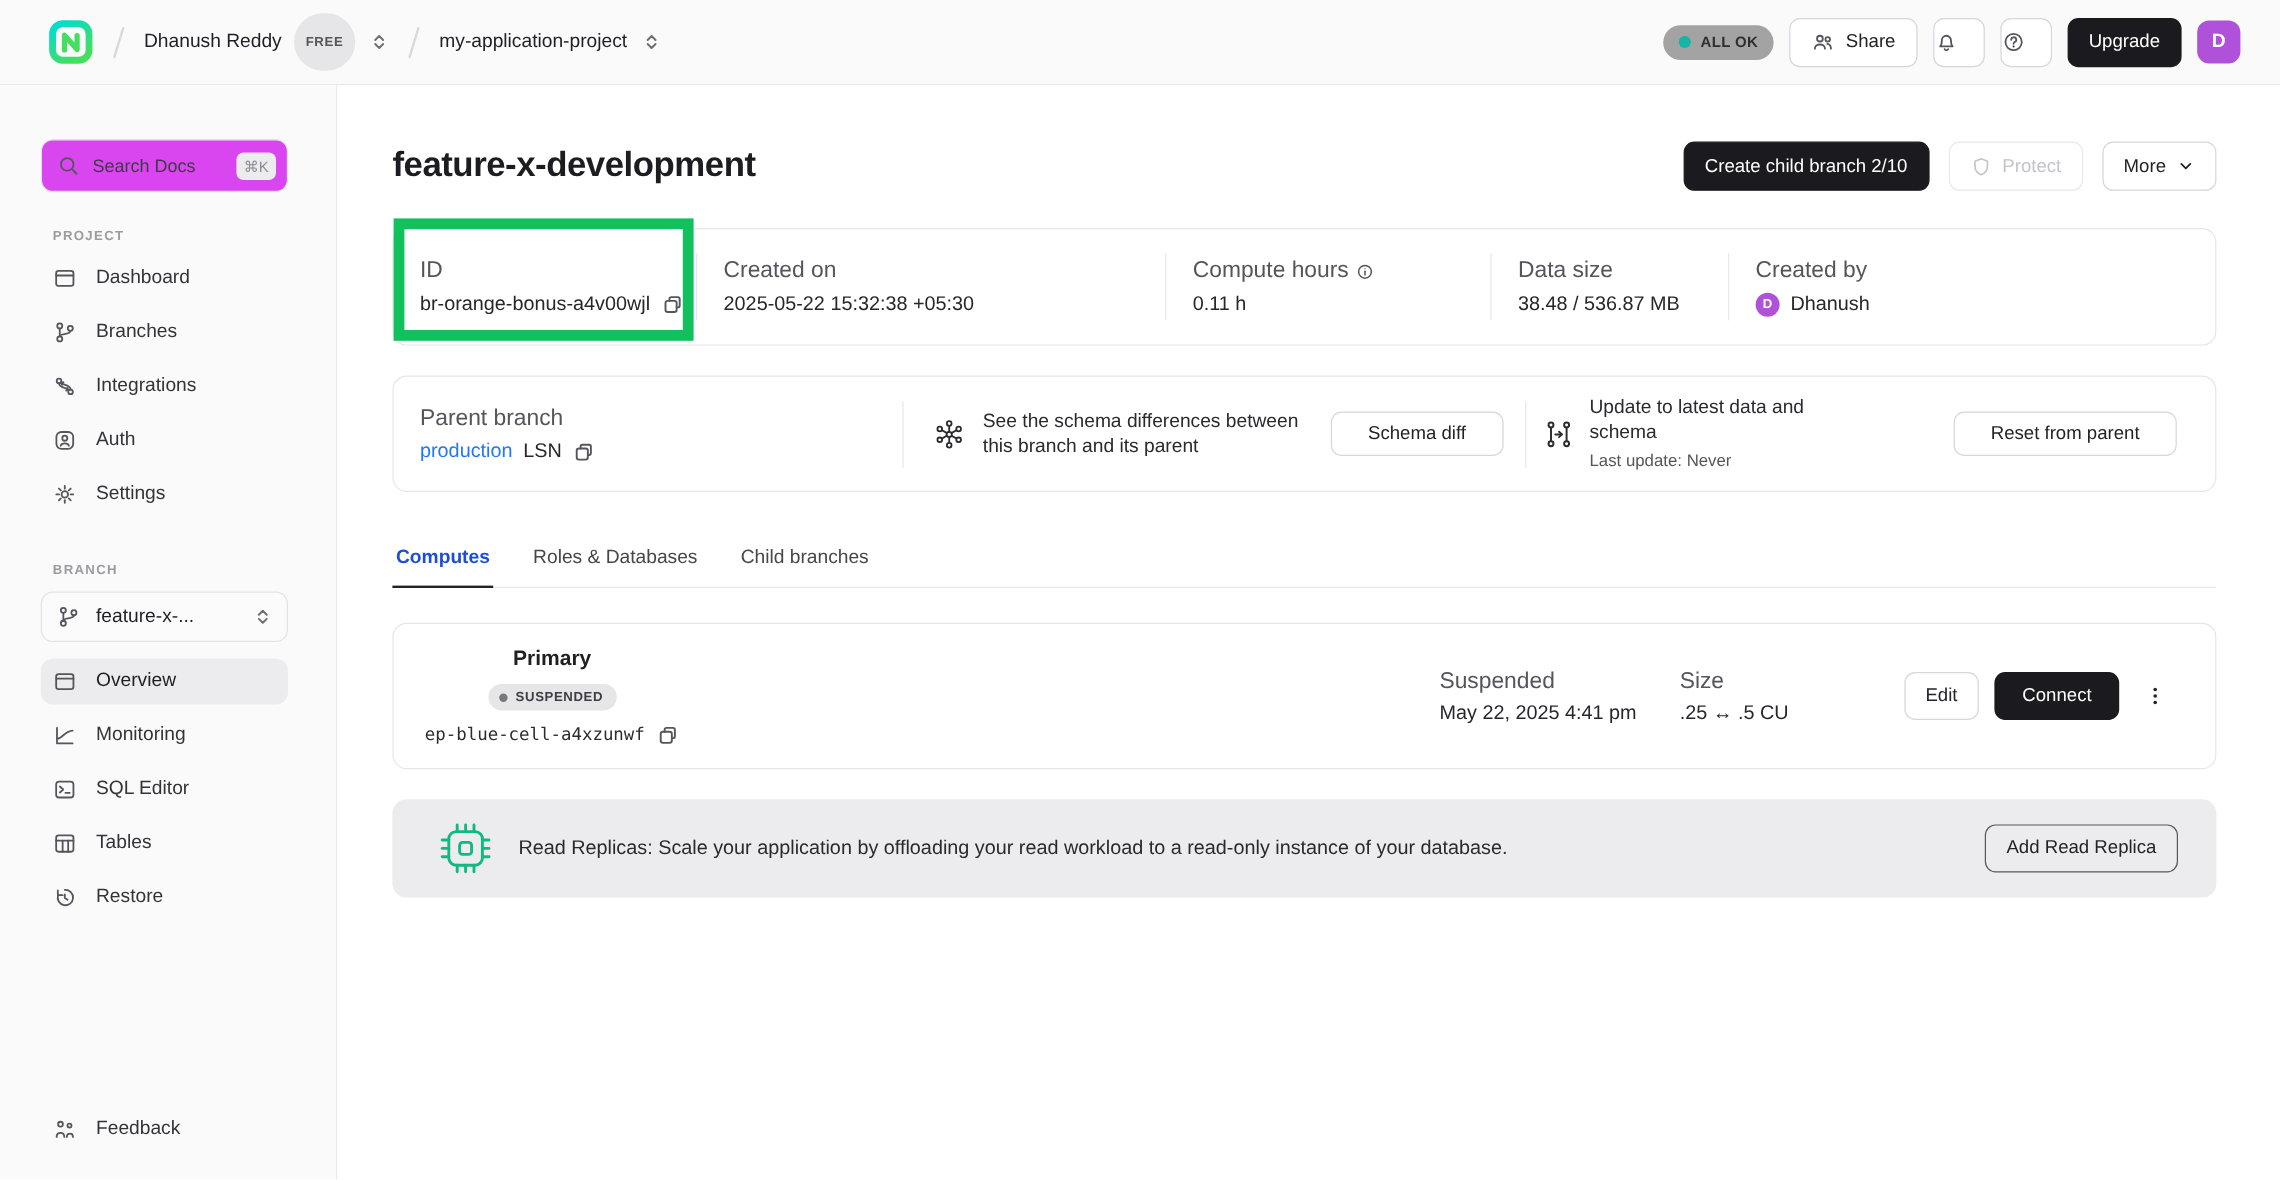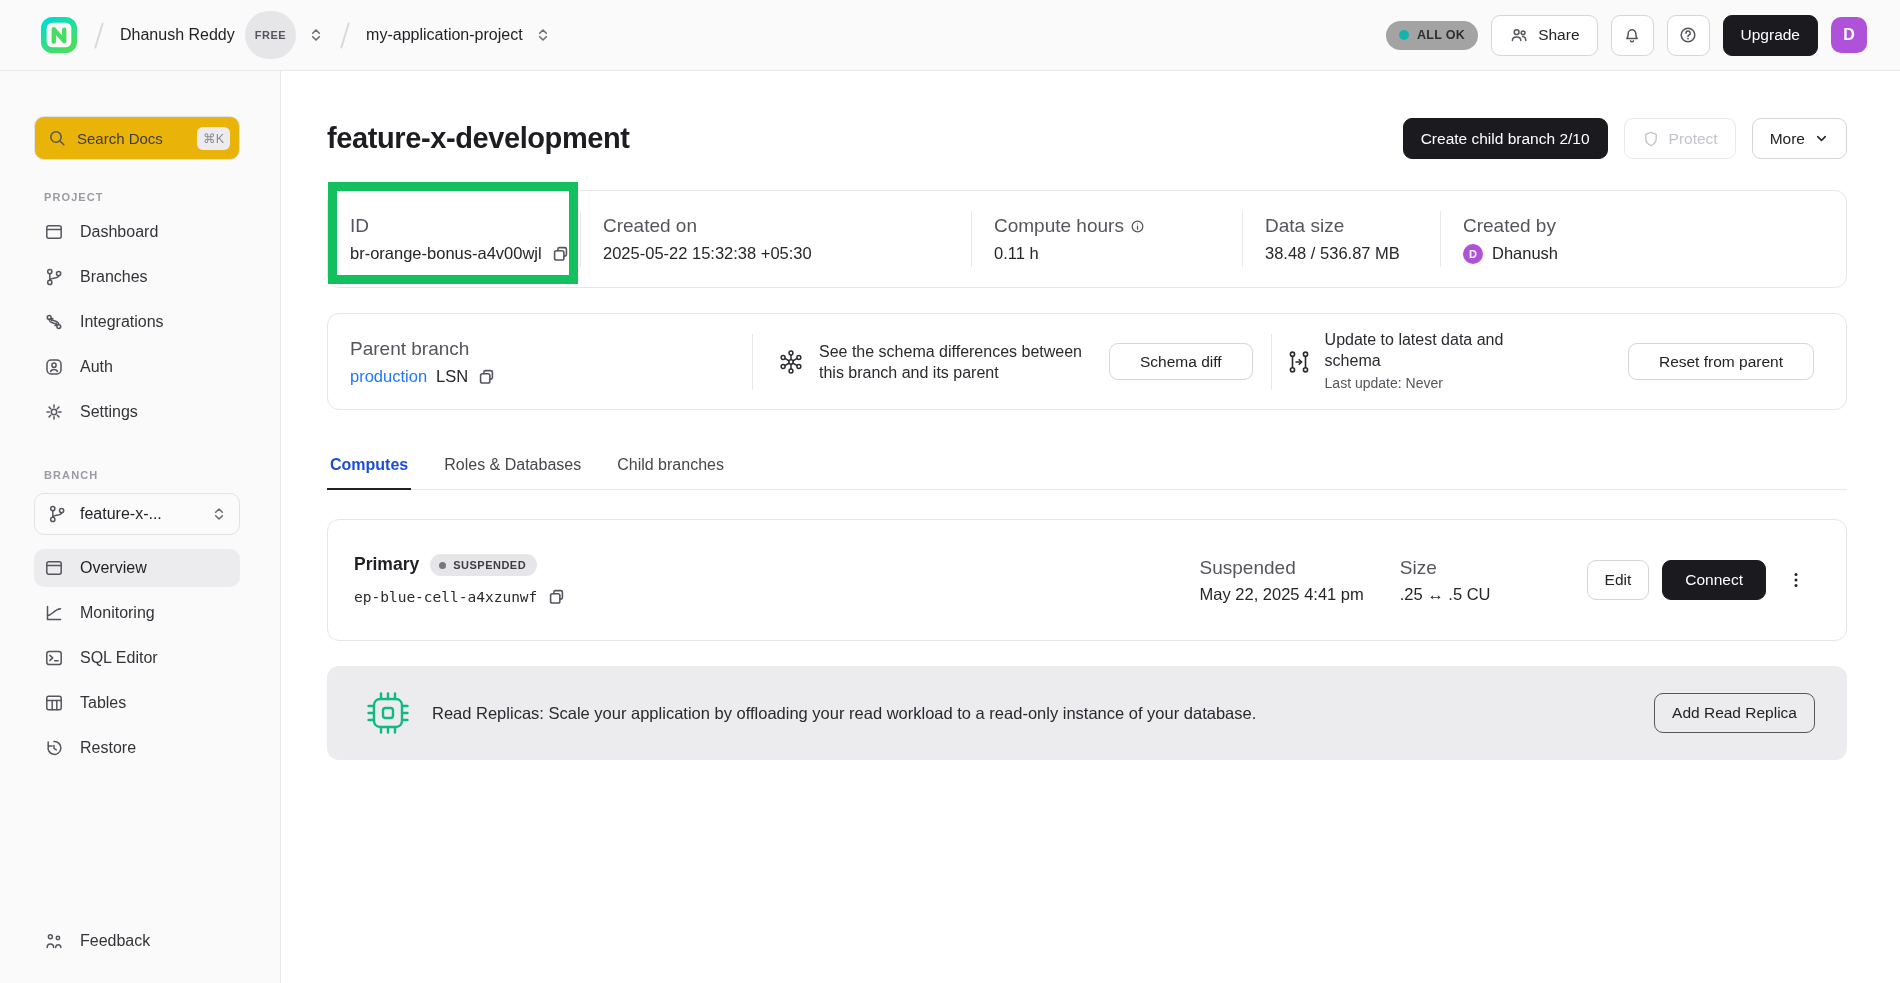--- a/index.html
+++ b/index.html
@@ -22,33 +22,33 @@
   .crumbs{display:flex;align-items:center;gap:20px;}
   .slash{width:2px;height:27px;background:#d9d9dd;transform:rotate(17deg);border-radius:2px;}
   .crumb{display:flex;align-items:center;gap:10px;font-size:16px;font-weight:500;color:#1f1f24;cursor:pointer;}
   .pill{background:#e6e6e9;border-radius:999px;font-weight:700;color:#55555d;}
   .pill.free{font-size:11px;letter-spacing:.5px;padding:18px 10px;}
   .updown{margin-left:2px;}
   .hdr-right{margin-left:auto;display:flex;align-items:center;gap:13px;}
   .allok{height:29px;border-radius:15px;background:#a3a3a3;display:flex;align-items:center;
     gap:8px;padding:0 13px;font-size:12.5px;font-weight:700;letter-spacing:.3px;color:#2e2e33;}
   .dot{width:10px;height:10px;border-radius:50%;background:var(--ok-teal);}
-  .btn{display:inline-flex;align-items:center;justify-content:center;gap:9px;height:41px;
+  .btn{display:inline-flex;align-items:center;gap:9px;height:41px;
     border-radius:9px;border:1px solid #d6d6db;background:#fff;font-size:15.5px;color:#232327;
     padding:0 17px;cursor:pointer;font-family:inherit;}
   .btn.icon-only{width:43px;padding:0;}
   .btn.dark{background:var(--dark);border-color:var(--dark);color:#fff;font-weight:500;}
   .avatar{width:36px;height:36px;border-radius:10px;background:var(--avatar-purple);color:#fff;
     display:flex;align-items:center;justify-content:center;font-size:16px;font-weight:700;cursor:pointer;}
 
   
   .layout{display:flex;height:912px;}
   .sidebar{width:281px;background:#fafafa;border-right:1px solid #e8e8ea;
     padding:45px 40px 32px 34px;display:flex;flex-direction:column;}
-  .search{height:44px;border:1px solid #e3e3e6;border-radius:10px;background:#eab308;
+  .search{height:44px;border:1px solid #e3e3e6;border-radius:10px;background:#d946ef;
     display:flex;align-items:center;gap:11px;padding:0 9px 0 13px;cursor:text;}
   .search-label{font-size:15px;color:#3c3c42;}
   .kbd{margin-left:auto;background:#ececef;border-radius:6px;font-size:12.5px;color:#8b8b93;padding:4px 6px;}
   .section-label{margin:31px 0 10px 10px;font-size:11px;font-weight:700;letter-spacing:1.1px;color:#9b9ba2;}
   .nav-item{height:38px;margin-bottom:7px;border-radius:10px;display:flex;align-items:center;
     gap:16px;padding:0 10px;font-size:16px;color:#333339;cursor:pointer;}
   .nav-item.active{background:#ececee;font-weight:500;color:#1f1f24;}
   .branch-select{height:42px;border:1px solid #e3e3e6;border-radius:10px;background:#fbfbfc;
     display:flex;align-items:center;gap:13px;padding:0 12px;margin:2px 0 14px 0;
     font-size:16px;font-weight:500;color:#1f1f24;cursor:pointer;}
@@ -95,36 +95,36 @@
   .last-update{font-size:14px;color:#55555d;margin-top:2px;}
   .reset-btn{margin-left:auto;margin-right:32px;}
 
   .tabs{margin-top:46px;display:flex;gap:30px;border-bottom:1px solid #e8e8ea;}
   .tab{font-size:16px;color:#46464d;padding:0 3px 15px 3px;cursor:pointer;position:relative;}
   .tab.active{color:#1d4ed8;font-weight:600;}
   .tab.active:after{content:"";position:absolute;left:0;right:0;bottom:-1px;height:2.5px;background:#232327;}
 
   .compute-card{margin-top:29px;height:122px;display:flex;align-items:center;padding:0 36px 0 26px;}
   .compute-left{display:flex;flex-direction:column;gap:11px;}
-  .compute-name-row{display:flex;align-items:flex-start;gap:11px;}
+  .compute-name-row{display:flex;align-items:center;gap:11px;flex-direction:column;}
   .compute-name{font-size:17.5px;font-weight:600;color:#1f1f24;}
   .status-badge{display:inline-flex;align-items:center;gap:7px;background:#e6e6e9;border-radius:999px;
     padding:5px 11px 5px 9px;font-size:11px;font-weight:700;letter-spacing:.5px;color:#3d3d44;}
   .status-badge .dot{width:7px;height:7px;background:#77777e;}
   .endpoint-row{display:flex;align-items:center;gap:10px;}
   .endpoint-id{font-family:"DejaVu Sans Mono","Liberation Mono",monospace;font-size:14.5px;color:#2b2b30;text-align:center;}
   .compute-right{margin-left:auto;display:flex;align-items:center;}
   .stat{margin-right:36px;}
   .stat .info-label{margin-bottom:6px;}
   .stat-size{margin-right:96px;}
   .compute-right .btn{height:40px;}
   .connect-btn{margin-left:13px;padding:0 22px;}
   .kebab-btn{margin-left:16px;background:none;border:none;padding:4px;cursor:pointer;}
 
-  .replica-banner{margin-top:25px;height:94px;border-radius:12px;background:#ececee;
+  .replica-banner{margin-top:25px;height:82px;border-radius:12px;background:#ececee;
     display:flex;align-items:center;padding:0 32px 0 38px;}
   .replica-text{margin-left:21px;font-size:16.5px;color:#29292e;}
   .replica-btn{margin-left:auto;background:transparent;border-color:#56565c;height:40px;}
 </style>
 </head>
 <body>
 
 <header class="header">
   <div class="crumbs">
     <span style="cursor:pointer;">

